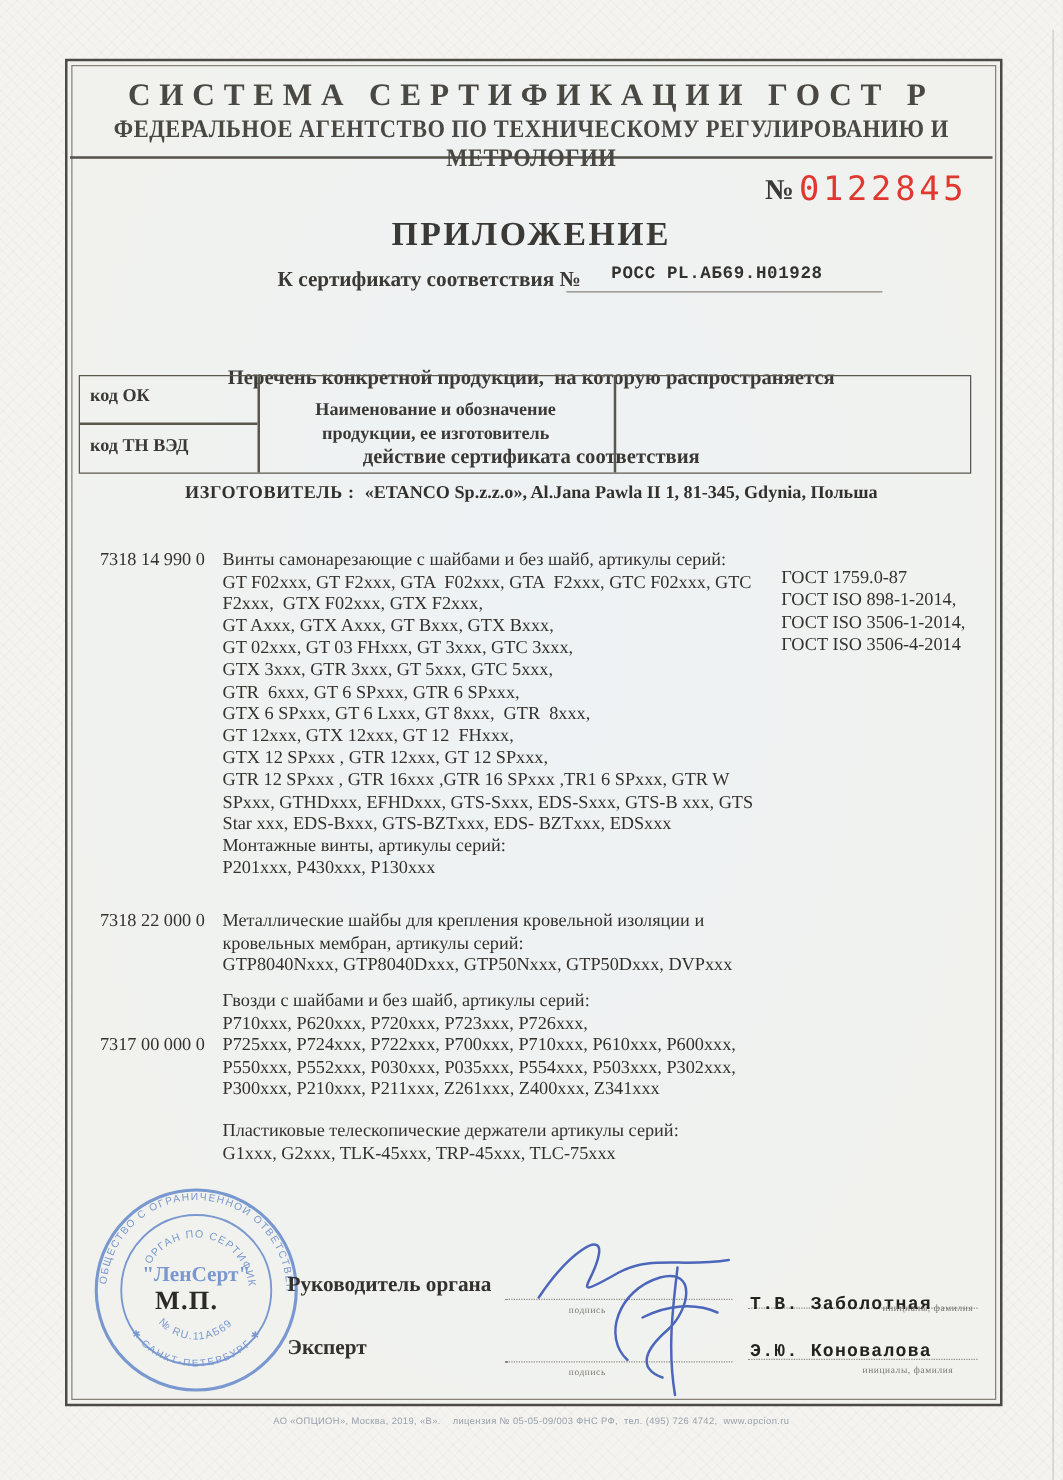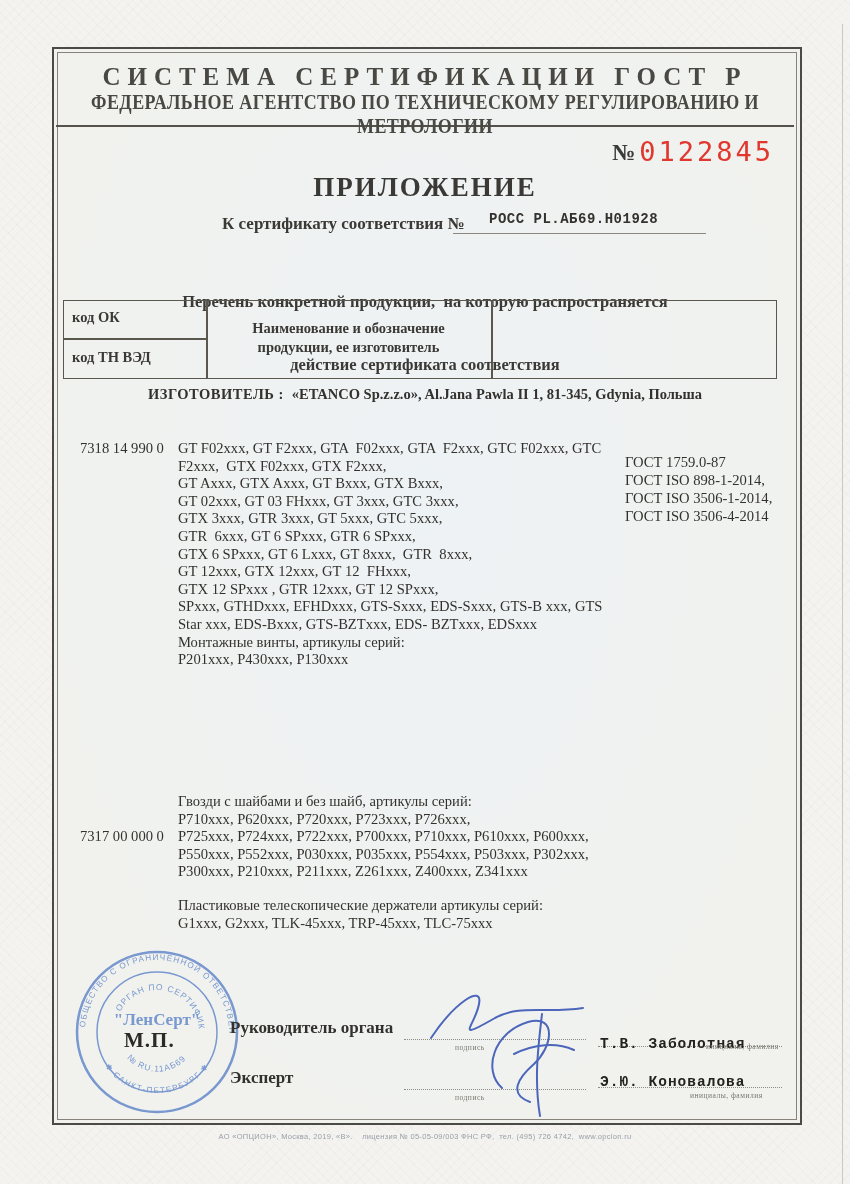--- a/index.html
+++ b/index.html
@@ -115,42 +115,52 @@
     </div>
   </div>
 
   <div class="manufacturer">
     <span class="lab">ИЗГОТОВИТЕЛЬ :</span><span>«ETANCO Sp.z.z.o», Al.Jana Pawla II 1, 81-345, Gdynia, Польша</span>
   </div>
 
   <div class="prod-row row-1">
     <div class="code">7318 14 990 0</div>
     <div class="lines">
+        <div>Винты самонарезающие с шайбами и без шайб, артикулы серий:</div>
         <div>GT F02xxx, GT F2xxx, GTA  F02xxx, GTA  F2xxx, GTC F02xxx, GTC</div>
         <div>F2xxx,  GTX F02xxx, GTX F2xxx,</div>
         <div>GT Axxx, GTX Axxx, GT Bxxx, GTX Bxxx,</div>
         <div>GT 02xxx, GT 03 FHxxx, GT 3xxx, GTC 3xxx,</div>
         <div>GTX 3xxx, GTR 3xxx, GT 5xxx, GTC 5xxx,</div>
         <div>GTR  6xxx, GT 6 SPxxx, GTR 6 SPxxx,</div>
         <div>GTX 6 SPxxx, GT 6 Lxxx, GT 8xxx,  GTR  8xxx,</div>
         <div>GT 12xxx, GTX 12xxx, GT 12  FHxxx,</div>
         <div>GTX 12 SPxxx , GTR 12xxx, GT 12 SPxxx,</div>
+        <div>GTR 12 SPxxx , GTR 16xxx ,GTR 16 SPxxx ,TR1 6 SPxxx, GTR W</div>
         <div>SPxxx, GTHDxxx, EFHDxxx, GTS-Sxxx, EDS-Sxxx, GTS-B xxx, GTS</div>
         <div>Star xxx, EDS-Bxxx, GTS-BZTxxx, EDS- BZTxxx, EDSxxx</div>
         <div>Монтажные винты, артикулы серий:</div>
         <div>P201xxx, P430xxx, P130xxx</div>
       </div>
   </div>
   <div class="docs">
       <div>ГОСТ 1759.0-87</div>
       <div>ГОСТ ISO 898-1-2014,</div>
       <div>ГОСТ ISO 3506-1-2014,</div>
       <div>ГОСТ ISO 3506-4-2014</div>
     </div>
 
+  <div class="prod-row row-2">
+    <div class="code">7318 22 000 0</div>
+    <div class="lines">
+        <div>Металлические шайбы для крепления кровельной изоляции и</div>
+        <div>кровельных мембран, артикулы серий:</div>
+        <div>GTP8040Nxxx, GTP8040Dxxx, GTP50Nxxx, GTP50Dxxx, DVPxxx</div>
+      </div>
+  </div>
 
   <div class="prod-row row-3">
     <div class="code">7317 00 000 0</div>
     <div class="lines">
         <div>Гвозди с шайбами и без шайб, артикулы серий:</div>
         <div>P710xxx, P620xxx, P720xxx, P723xxx, P726xxx,</div>
         <div>P725xxx, P724xxx, P722xxx, P700xxx, P710xxx, P610xxx, P600xxx,</div>
         <div>P550xxx, P552xxx, P030xxx, P035xxx, P554xxx, P503xxx, P302xxx,</div>
         <div>P300xxx, P210xxx, P211xxx, Z261xxx, Z400xxx, Z341xxx</div>
       </div>

